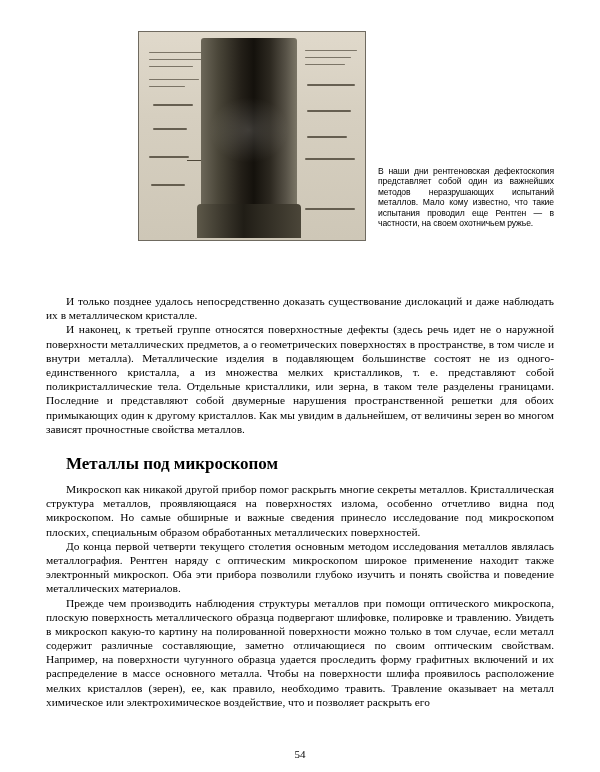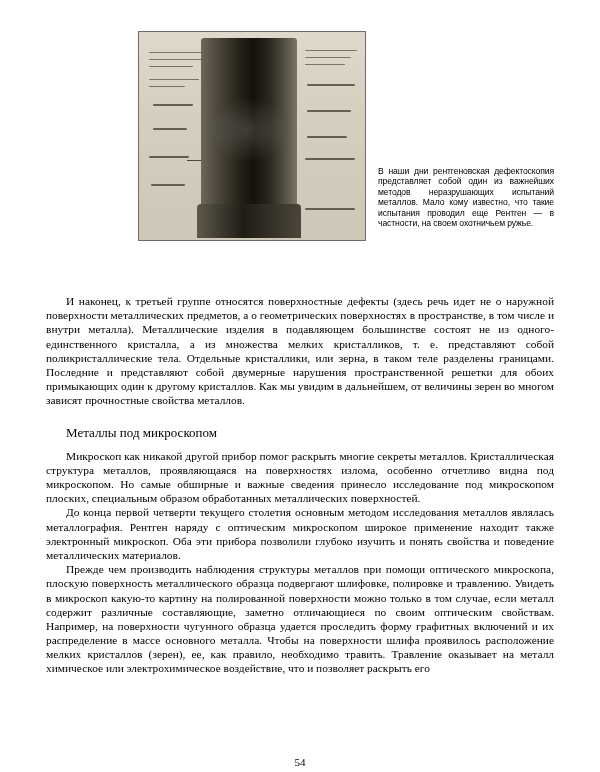--- a/index.html
+++ b/index.html
@@ -126,30 +126,30 @@
     text-align: justify;
     text-justify: inter-word;
     hyphens: auto;
   }
   .body-text p {
     margin: 0;
     text-indent: 20px;
   }
   h2.section-title {
     font-family: "Liberation Serif", serif;
-    font-size: 13px;
-    font-weight: normal;
+    font-size: 17px;
+    font-weight: bold;
     margin: 17px 0 8px 20px;
     text-align: left;
   }
   .pagenum {
     position: absolute;
     left: 0;
     right: 0;
-    bottom: 4px;
+    bottom: 12px;
     text-align: center;
     font-size: 11px;
   }
 </style>
 </head>
 <body>
 
 <div class="page">
 
   <div class="figure-block">
@@ -178,20 +178,21 @@
       <div class="hw" style="left:166px; top:176px; width:50px;"></div>
 
       <div class="fig-cyl"></div>
       <div class="fig-cyl-base"></div>
     </div>
 
     <div class="figure-caption">В наши дни рентгеновская дефектоскопия представляет собой один из важнейших методов неразрушающих испытаний металлов. Мало кому известно, что такие испытания проводил еще Рентген — в частности, на своем охотничьем ружье.</div>
   </div>
 
   <div class="body-text">
+    <p>И только позднее удалось непосредственно доказать существование дислокаций и даже наблюдать их в металлическом кристалле.</p>
     <p>И наконец, к третьей группе относятся поверхностные дефекты (здесь речь идет не о наружной поверхности металлических предметов, а о геометрических поверхностях в пространстве, в том числе и внутри металла). Металлические изделия в подавляющем большинстве состоят не из одного-единственного кристалла, а из множества мелких кристалликов, т. е. представляют собой поликристаллические тела. Отдельные кристаллики, или зерна, в таком теле разделены границами. Последние и представляют собой двумерные нарушения пространственной решетки для обоих примыкающих один к другому кристаллов. Как мы увидим в дальнейшем, от величины зерен во многом зависят прочностные свойства металлов.</p>
 
     <h2 class="section-title">Металлы под микроскопом</h2>
 
     <p>Микроскоп как никакой другой прибор помог раскрыть многие секреты металлов. Кристаллическая структура металлов, проявляющаяся на поверхностях излома, особенно отчетливо видна под микроскопом. Но самые обширные и важные сведения принесло исследование под микроскопом плоских, специальным образом обработанных металлических поверхностей.</p>
     <p>До конца первой четверти текущего столетия основным методом исследования металлов являлась металлография. Рентген наряду с оптическим микроскопом широкое применение находит также электронный микроскоп. Оба эти прибора позволили глубоко изучить и понять свойства и поведение металлических материалов.</p>
     <p>Прежде чем производить наблюдения структуры металлов при помощи оптического микроскопа, плоскую поверхность металлического образца подвергают шлифовке, полировке и травлению. Увидеть в микроскоп какую-то картину на полированной поверхности можно только в том случае, если металл содержит различные составляющие, заметно отличающиеся по своим оптическим свойствам. Например, на поверхности чугунного образца удается проследить форму графитных включений и их распределение в массе основного металла. Чтобы на поверхности шлифа проявилось расположение мелких кристаллов (зерен), ее, как правило, необходимо травить. Травление оказывает на металл химическое или электрохимическое воздействие, что и позволяет раскрыть его</p>
   </div>
 
   <div class="pagenum">54</div>

